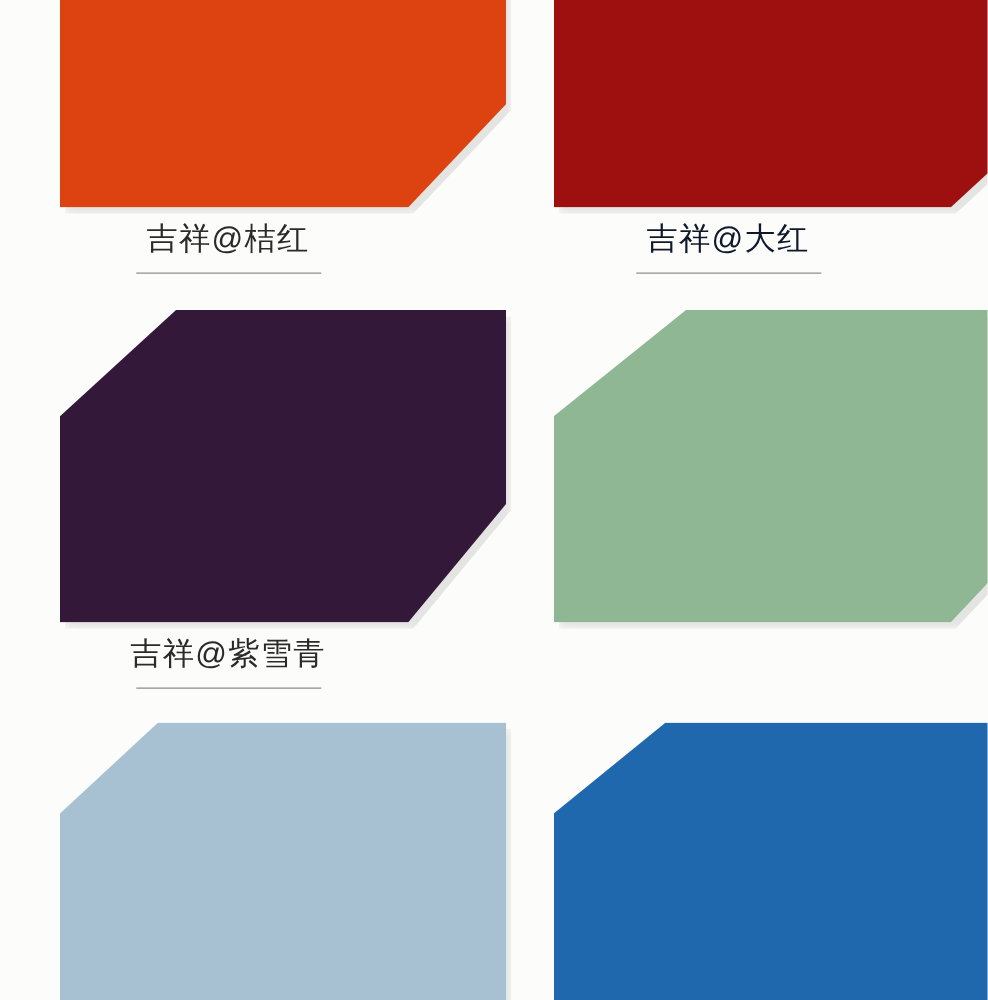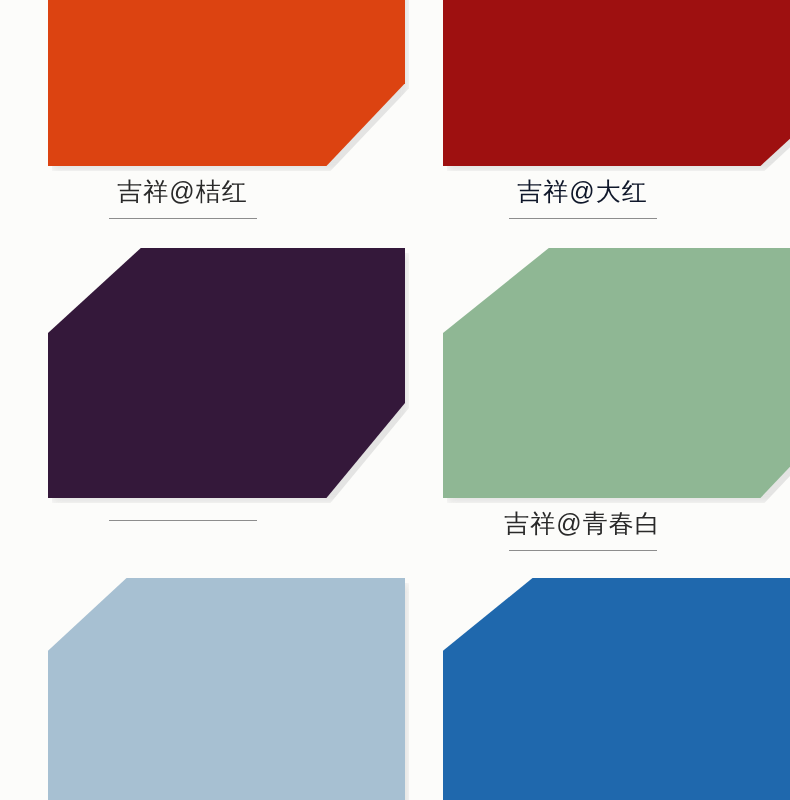--- a/index.html
+++ b/index.html
@@ -133,32 +133,29 @@
       <div class="caption-rule" style="background: rgb(141, 141, 141);"></div>
     </div>
   </div>
 
   <div class="swatch-cell col-left row-2">
     <div class="chip-wrap">
       <div class="chip-shadow"></div>
       <div class="chip" style="background: rgb(52, 24, 58);"></div>
     </div>
     <div class="caption-block">
+      <div class="caption-text" style="color: rgb(42, 42, 42);">吉祥@紫雪青</div>
       <div class="caption-rule" style="background: rgb(141, 141, 141);"></div>
     </div>
   </div>
 
   <div class="swatch-cell col-right row-2">
     <div class="chip-wrap">
       <div class="chip-shadow"></div>
       <div class="chip" style="background: rgb(143, 183, 148);"></div>
-    </div>
-    <div class="caption-block">
-      <div class="caption-text" style="color: rgb(42, 42, 42);">吉祥@青春白</div>
-      <div class="caption-rule" style="background: rgb(141, 141, 141);"></div>
     </div>
   </div>
 
   <div class="swatch-cell col-left row-3">
     <div class="chip-wrap">
       <div class="chip-shadow"></div>
       <div class="chip" style="background: rgb(167, 192, 210);"></div>
     </div>
   </div>
 

